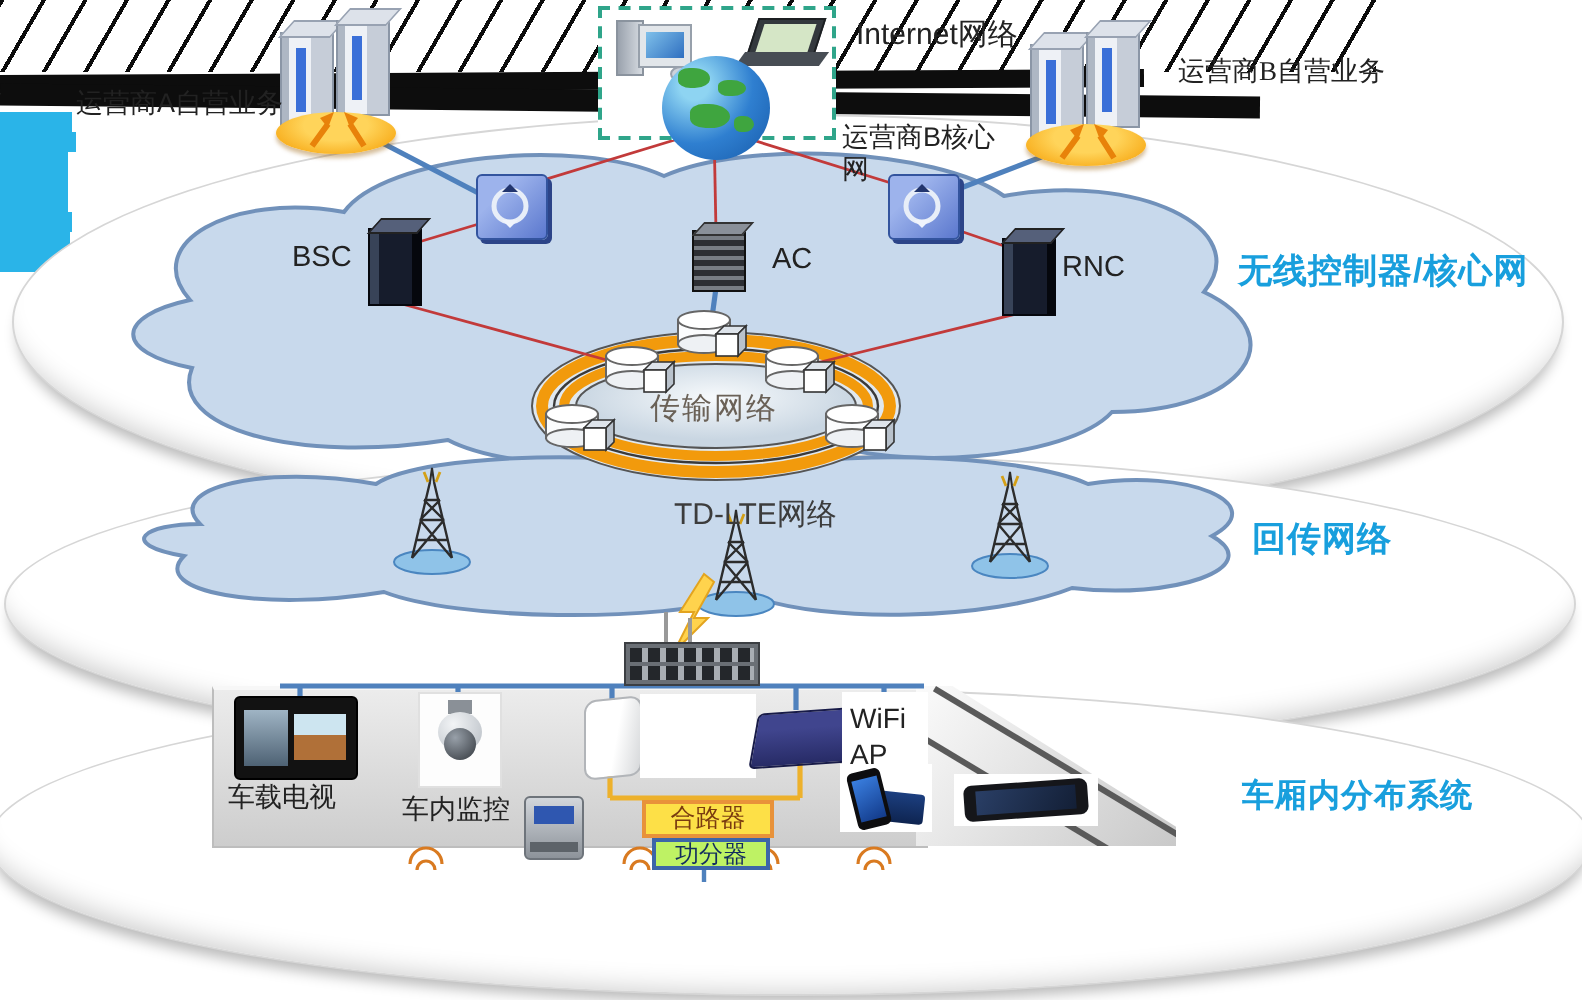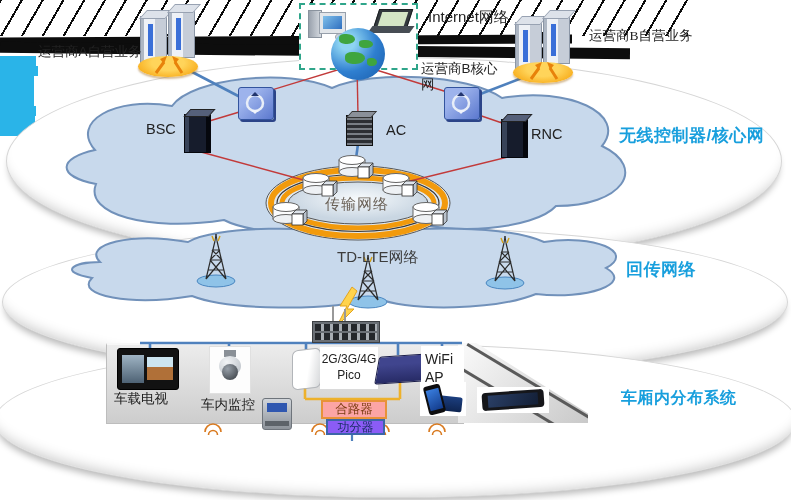--- a/index.html
+++ b/index.html
@@ -56,23 +56,23 @@
   .tv{background:#121212;border:1px solid #000;border-radius:3px;z-index:4;}
   .cam-box,.whitebox{background:#fdfdfd;border:1px solid #e0e0e0;z-index:4;}
   .dome{border-radius:50%;background:radial-gradient(circle at 35% 30%,#f2f4f6,#b6bcc3);}
   .ball{border-radius:50%;background:radial-gradient(circle at 35% 30%,#98a0a9,#33383e);}
   .wunit{background:linear-gradient(100deg,#ffffff 55%,#d6d8da);border:1px solid #b2b5b9;
        border-radius:6px;transform:skewY(-6deg);z-index:4;}
   .picobox{background:#fff;z-index:4;}
   .pico-hw{background:linear-gradient(180deg,#40458e 0 30%,#272b66);border:1px solid #181b48;
        border-radius:3px;transform:skewX(-14deg) rotate(-4deg);z-index:4;}
   .valid{background:linear-gradient(180deg,#d2d6db,#8d939a);border:1px solid #6e747b;border-radius:3px;z-index:4;}
-  .combiner{background:#fca5a5;border:2px solid #e8923a;color:#7a3b10;font-size:12.5px;
+  .combiner{background:#fde047;border:2px solid #e8923a;color:#7a3b10;font-size:12.5px;
        display:flex;align-items:center;justify-content:center;z-index:4;}
-  .splitter{background:#8b5cf6;border:2px solid #3c66a8;color:#122c5e;font-size:12px;
+  .splitter{background:#bef264;border:2px solid #3c66a8;color:#122c5e;font-size:12px;
        display:flex;align-items:center;justify-content:center;z-index:4;}
   .rack{background:#6a6f75;border:1px solid #3c3f43;z-index:4;}
   .rack i{position:absolute;left:2px;right:2px;height:7px;
        background:repeating-linear-gradient(90deg,#24272b 0 6px,#a8adb3 6px 9px);}
   .phone{background:#0d0d0f;border-radius:3px;z-index:5;}
   .phone i{position:absolute;left:2px;top:4px;right:2px;bottom:4px;background:linear-gradient(160deg,#3a7fe0,#123a8a);}
   .slab{background:linear-gradient(180deg,#1c3f80,#0e2450);border-radius:2px;z-index:4;}
   .tablet{background:#15161a;border-radius:4px;z-index:5;}
   .tablet i{position:absolute;left:6px;top:3px;right:6px;bottom:3px;background:linear-gradient(120deg,#2a3f66,#131f36);}
   
@@ -296,17 +296,16 @@
   <div class="lbl wrap" style="left:421px;top:61px;width:82px;font-size:13.5px;line-height:1.2;">运营商B核心网</div>
   <div class="lbl" style="left:146px;top:121px;font-size:14.5px;">BSC</div>
   <div class="lbl" style="left:386px;top:122px;font-size:14.5px;">AC</div>
   <div class="lbl" style="left:531px;top:126px;font-size:14.5px;">RNC</div>
   <div class="lbl zone-lbl" style="left:619px;top:124px;">无线控制器/核心网</div>
   <div class="lbl" style="left:325px;top:195px;font-size:15px;color:#6a6157;letter-spacing:1px;">传输网络</div>
   <div class="lbl" style="left:337px;top:248px;font-size:15px;color:#3c3c3c;">TD-LTE网络</div>
   <div class="lbl zone-lbl" style="left:626px;top:258px;">回传网络</div>
   <div class="lbl" style="left:114px;top:390px;font-size:13.5px;">车载电视</div>
   <div class="lbl" style="left:201px;top:396px;font-size:13.5px;">车内监控</div>
-  <div class="lbl wrap" style="left:321px;top:352px;width:56px;font-size:12px;text-align:center;line-height:1.3;z-index:6;">2G/3G/4G Pico</div>
   <div class="lbl wrap" style="left:425px;top:350px;width:38px;font-size:14px;line-height:1.3;z-index:6;">WiFi AP</div>
   <div class="lbl zone-lbl" style="left:621px;top:388px;font-size:16px;">车厢内分布系统</div>
 
 </div>
 
 </body></html>

